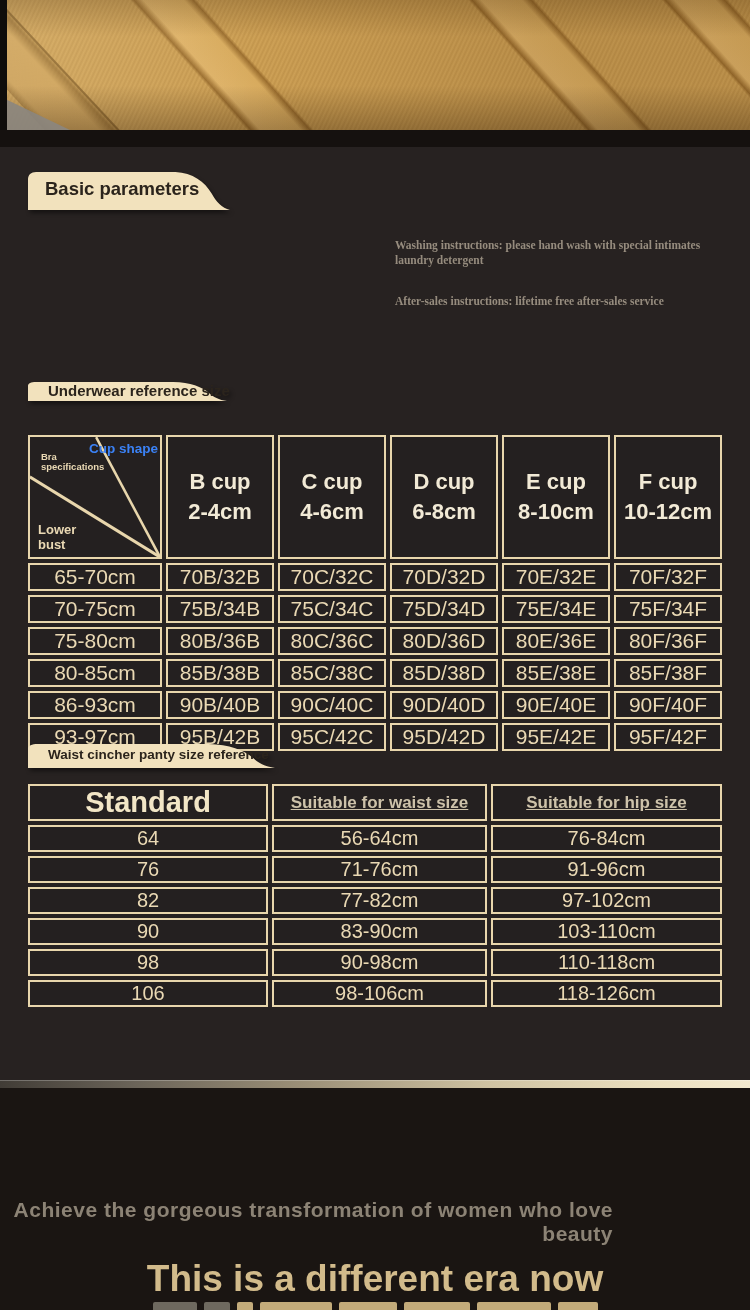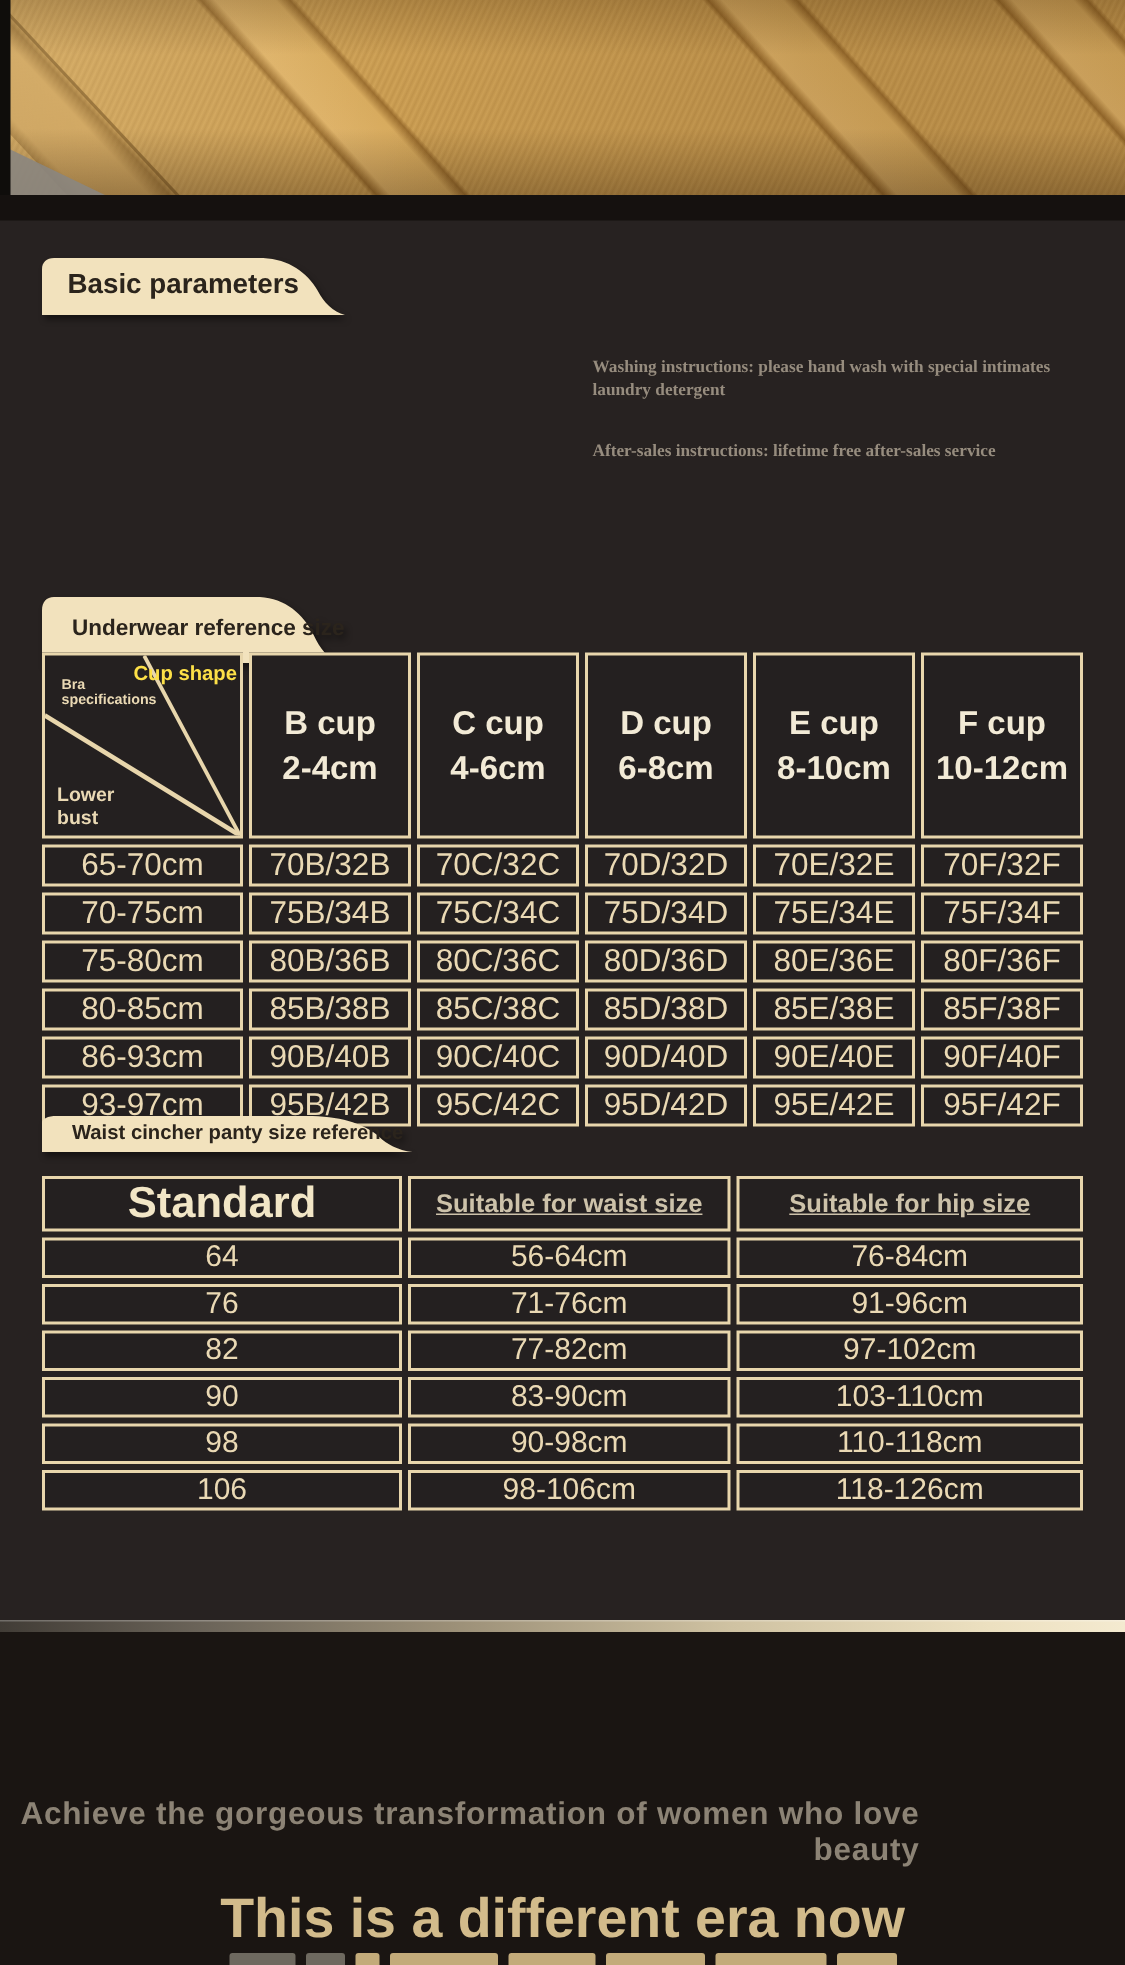--- a/index.html
+++ b/index.html
@@ -27,21 +27,21 @@
           background:#8b8680; clip-path: polygon(0 100%, 0 20%, 100% 100%); opacity:.9; }
   .hero-band { position:absolute; left:0; top:130px; width:750px; height:17px; background:#15110f; }
 
   
   .ribbon { position:absolute; filter: drop-shadow(2px 3px 2px rgba(0,0,0,.45)); }
   .ribbon svg { display:block; width:100%; height:100%; }
   .ribbon .ribbon-text { position:absolute; left:17px; top:50%; transform:translateY(-58%);
           font-weight:bold; color:#2b241c; white-space:nowrap; }
   .r1 { left:28px; top:172px; width:202px; height:38px; }
   .r1 .ribbon-text { font-size:18.5px; }
-  .r2 { left:28px; top:398px; width:199px; height:44px;text-align:center; }
+  .r2 { left:28px; top:382px; width:199px; height:19px;text-align:center; }
   .r2 .ribbon-text { font-size:15px; left:20px; }
   .r3 { left:28px; top:744px; width:247px; height:24px; }
   .r3 .ribbon-text { font-size:13.5px; left:20px; }
 
   
   .brand-text { position:absolute; left:12px; top:258px; width:378px; text-align:center;
           font-size:19.5px; font-weight:bold; line-height:25px; color:#9b9184; }
   .wash-col { position:absolute; left:395px; top:238px; width:340px; color:#968c7e;
           font-size:11.5px; font-weight:bold; line-height:1.28;font-family:Liberation Serif, serif; }
   .wash-col p + p { margin-top:27px; }
@@ -51,21 +51,21 @@
   table.sizes td { border:2px solid #e8d6ac; background:#242020; color:#ead9b4;
           text-align:center; vertical-align:middle; font-size:21px; white-space:pre-line; }
   .bra { left:24px; top:431px; width:702px; }
   .bra td.hcell { height:78px; font-weight:bold; font-size:22px; color:#f2ead6; line-height:1.35;margin-top:32px; }
   .bra td.cell { height:27px; }
   .bra col.c0 { width:134px; }
 
   td.corner { position:relative; height:78px; }
   td.corner svg.diag { position:absolute; left:0; top:0; width:100%; height:100%; }
   td.corner .lbl { position:absolute; line-height:1.1; text-align:left; font-weight:bold; color:#ead9b4; }
-  td.corner .cup  { right:2px; top:5px; color:#fde047; font-size:13.5px; font-weight:bold; }
+  td.corner .cup  { right:2px; top:5px; color:#3b82f6; font-size:13.5px; font-weight:bold; }
   td.corner .spec { left:11px; top:15px; font-size:9.5px; }
   td.corner .bust { left:8px; bottom:5px; font-size:13px; }
 
   .panty { left:24px; top:780px; width:702px; }
   .panty col.p0 { width:240px; }
   .panty col.p1 { width:215px; }
   .panty td.std { height:34px; font-weight:bold; font-size:29px; color:#f2e6c6; }
   .panty td.phead { font-weight:bold; font-size:17px; color:#cdc2aa;text-decoration:underline; }
   .panty td.cell { height:25px; font-size:20px; }
 

